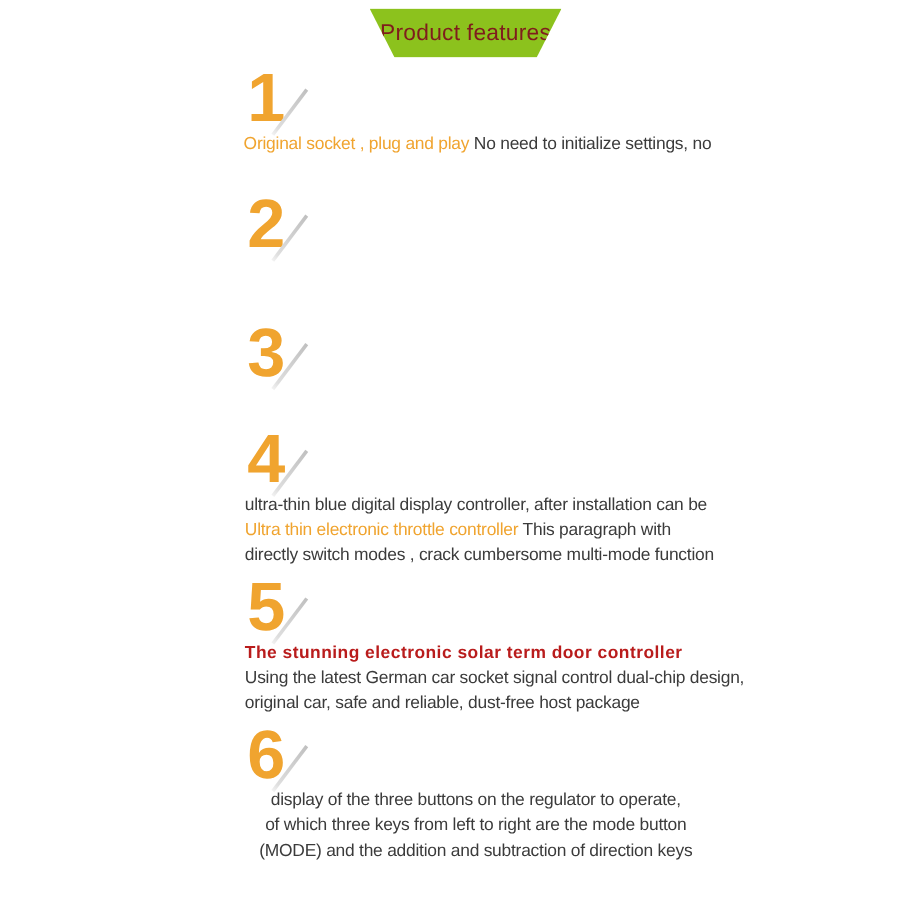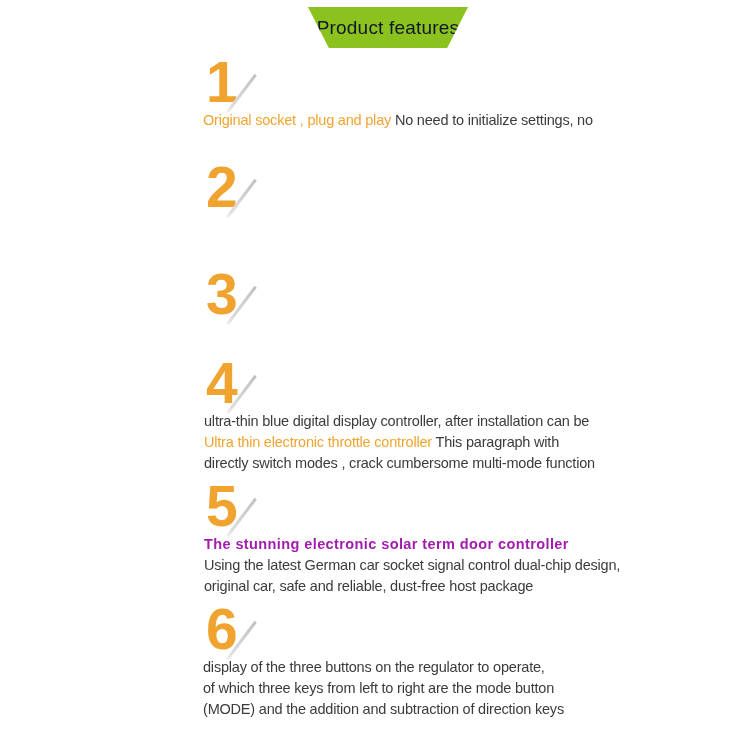--- a/index.html
+++ b/index.html
@@ -18,21 +18,21 @@
     left: 308px;
     top: 7px;
     width: 160px;
     height: 41px;
     background: #8CC21D;
     clip-path: polygon(0% 0%, 100% 0%, 87% 100%, 13% 100%);
     display: flex;
     align-items: center;
     justify-content: center;
     font-size: 19px;
-    color: #0f172a;
+    color: #7f1d1d;
     letter-spacing: 0.2px;
   }
 
   
   .item {
     position: absolute;
     left: 190px;
     width: 400px;
   }
   .num-row {
@@ -57,27 +57,27 @@
     background: linear-gradient(180deg, #c0c0c0 0%, #dedede 85%, #f2f2f2 100%);
     transform: rotate(37deg);
   }
   .para {
     font-size: 14.5px;
     line-height: 21px;
     letter-spacing: -0.2px;
     color: #3b3b3b;
   }
   .line { white-space: nowrap; }
-  .center .line { text-align: left; margin-left: 13px; }
+  .center .line { text-align: center; margin-left: 13px; }
   .left .line { text-align: left; padding-left: 14px; }
   .left .cont { padding-left: 14px; }
   .item-2 .cont { padding-left: 22px; }
   .heading { color: #F0A42F; }
   .heading-bold {
-    color: #a21caf;
+    color: #b91c1c;
     font-weight: 700;
     letter-spacing: 0.4px;
   }
 </style>
 </head>
 <body>
 
 <div class="badge">
   <span>Product features</span>
 </div>

